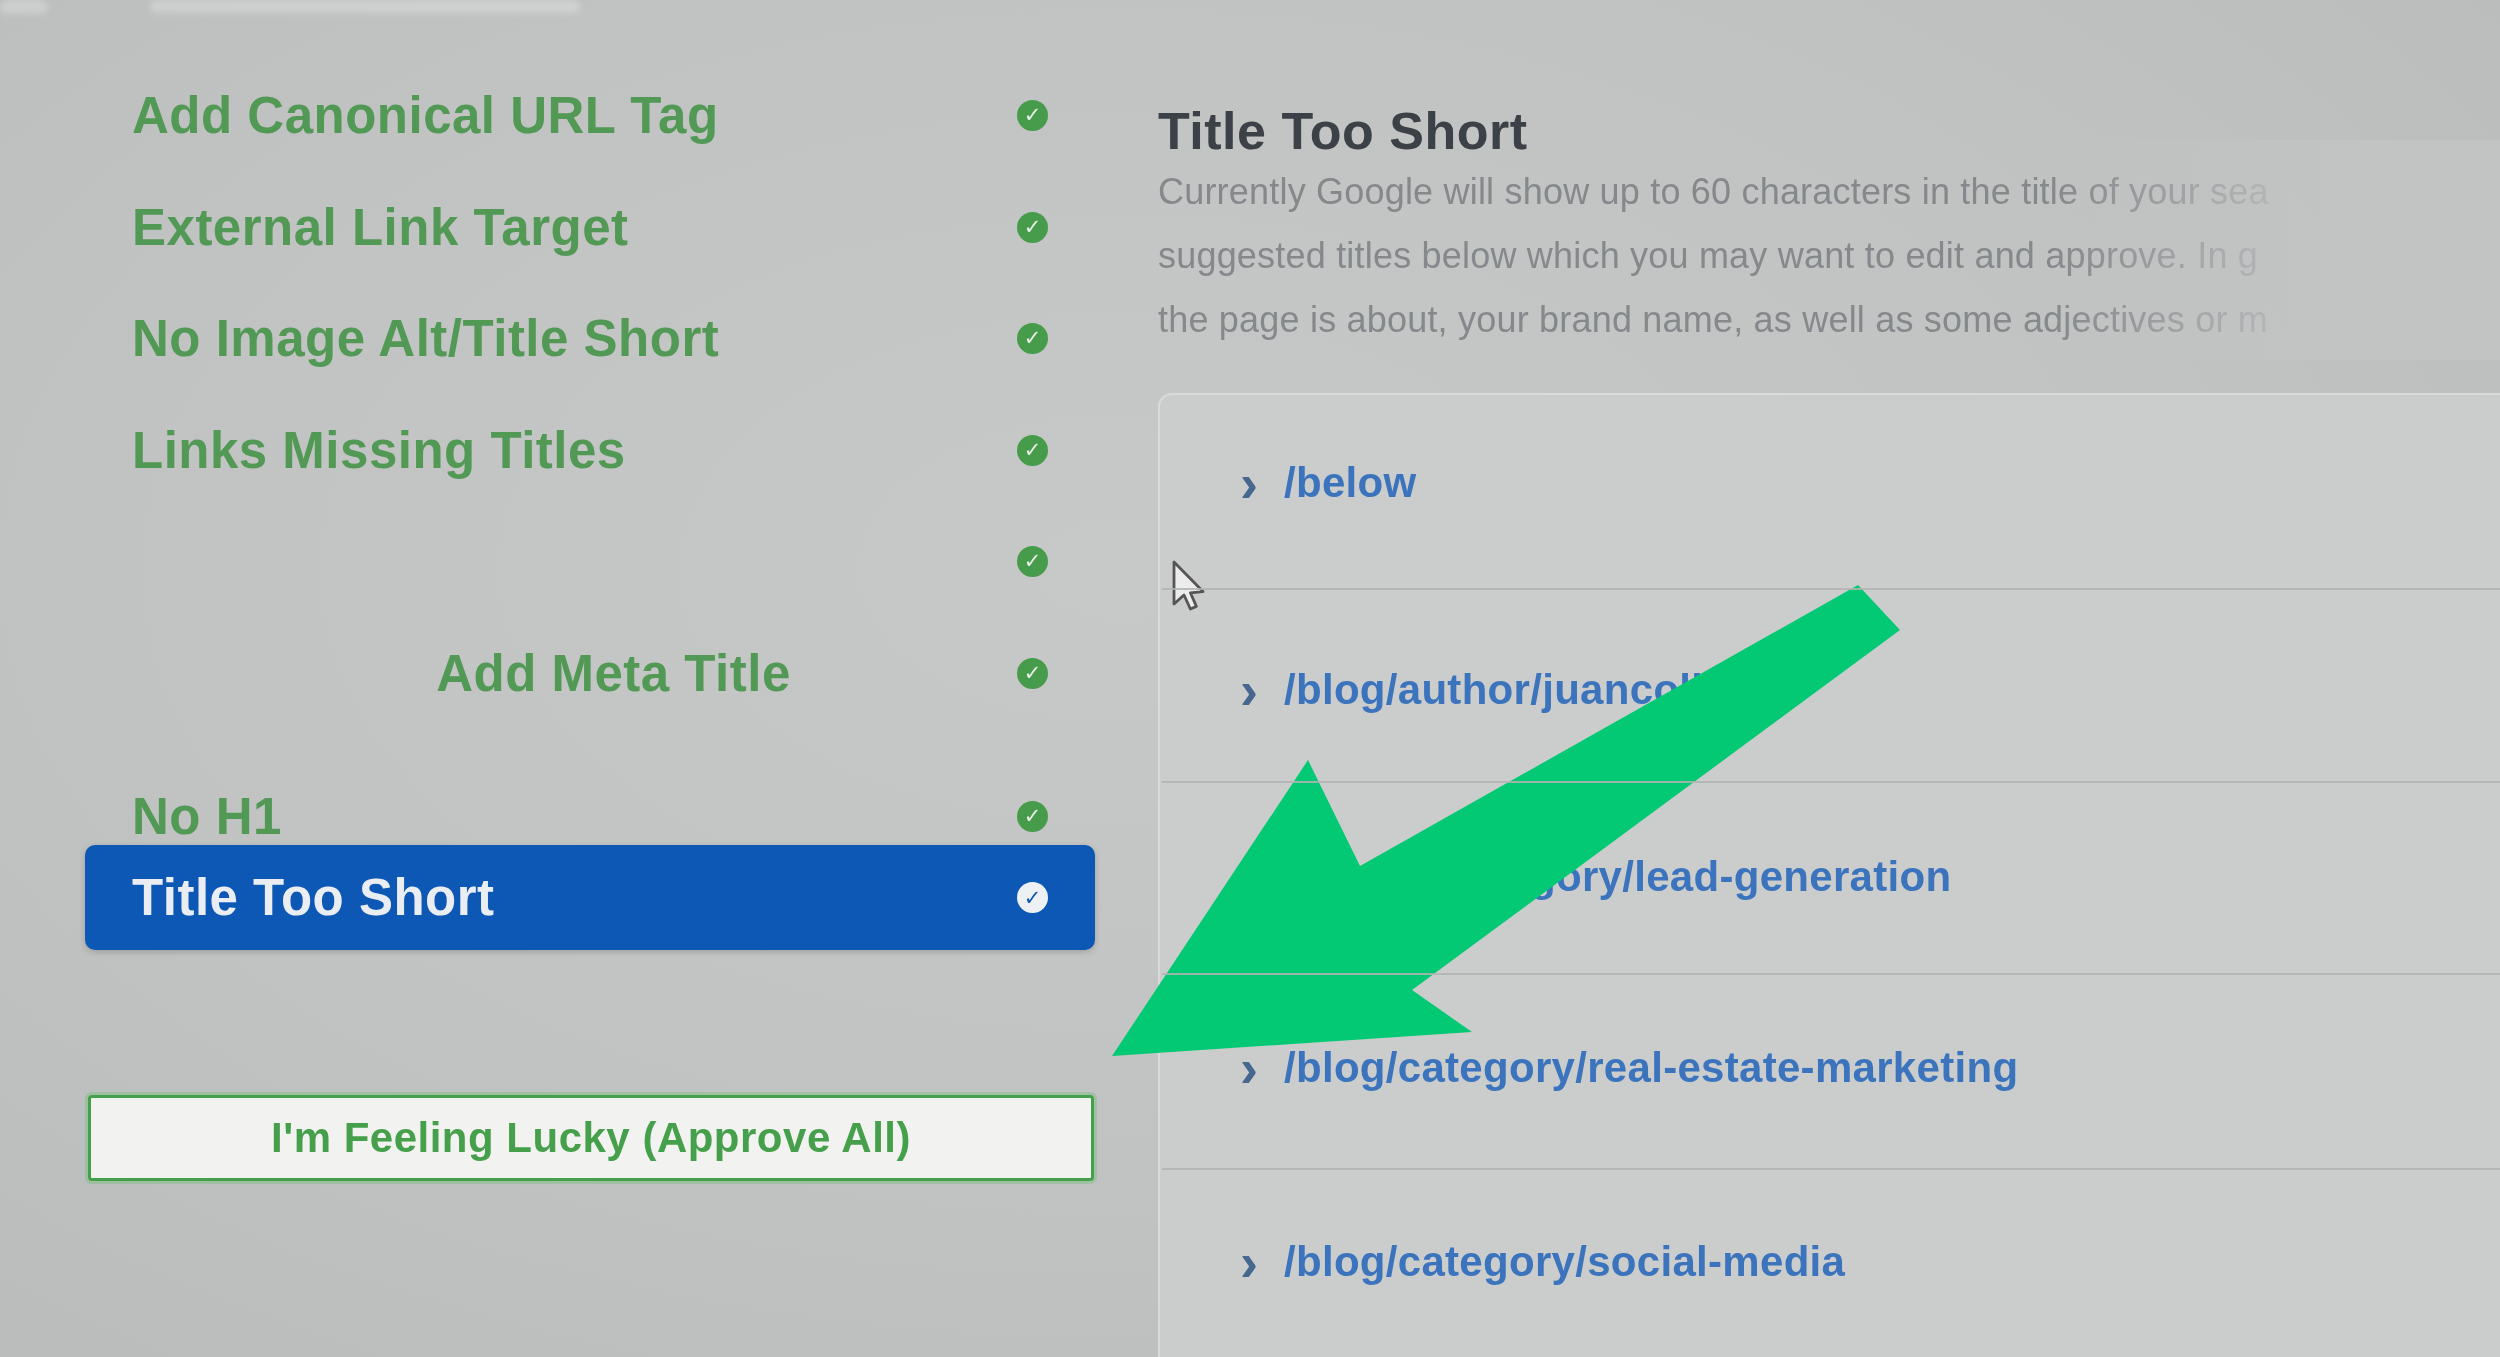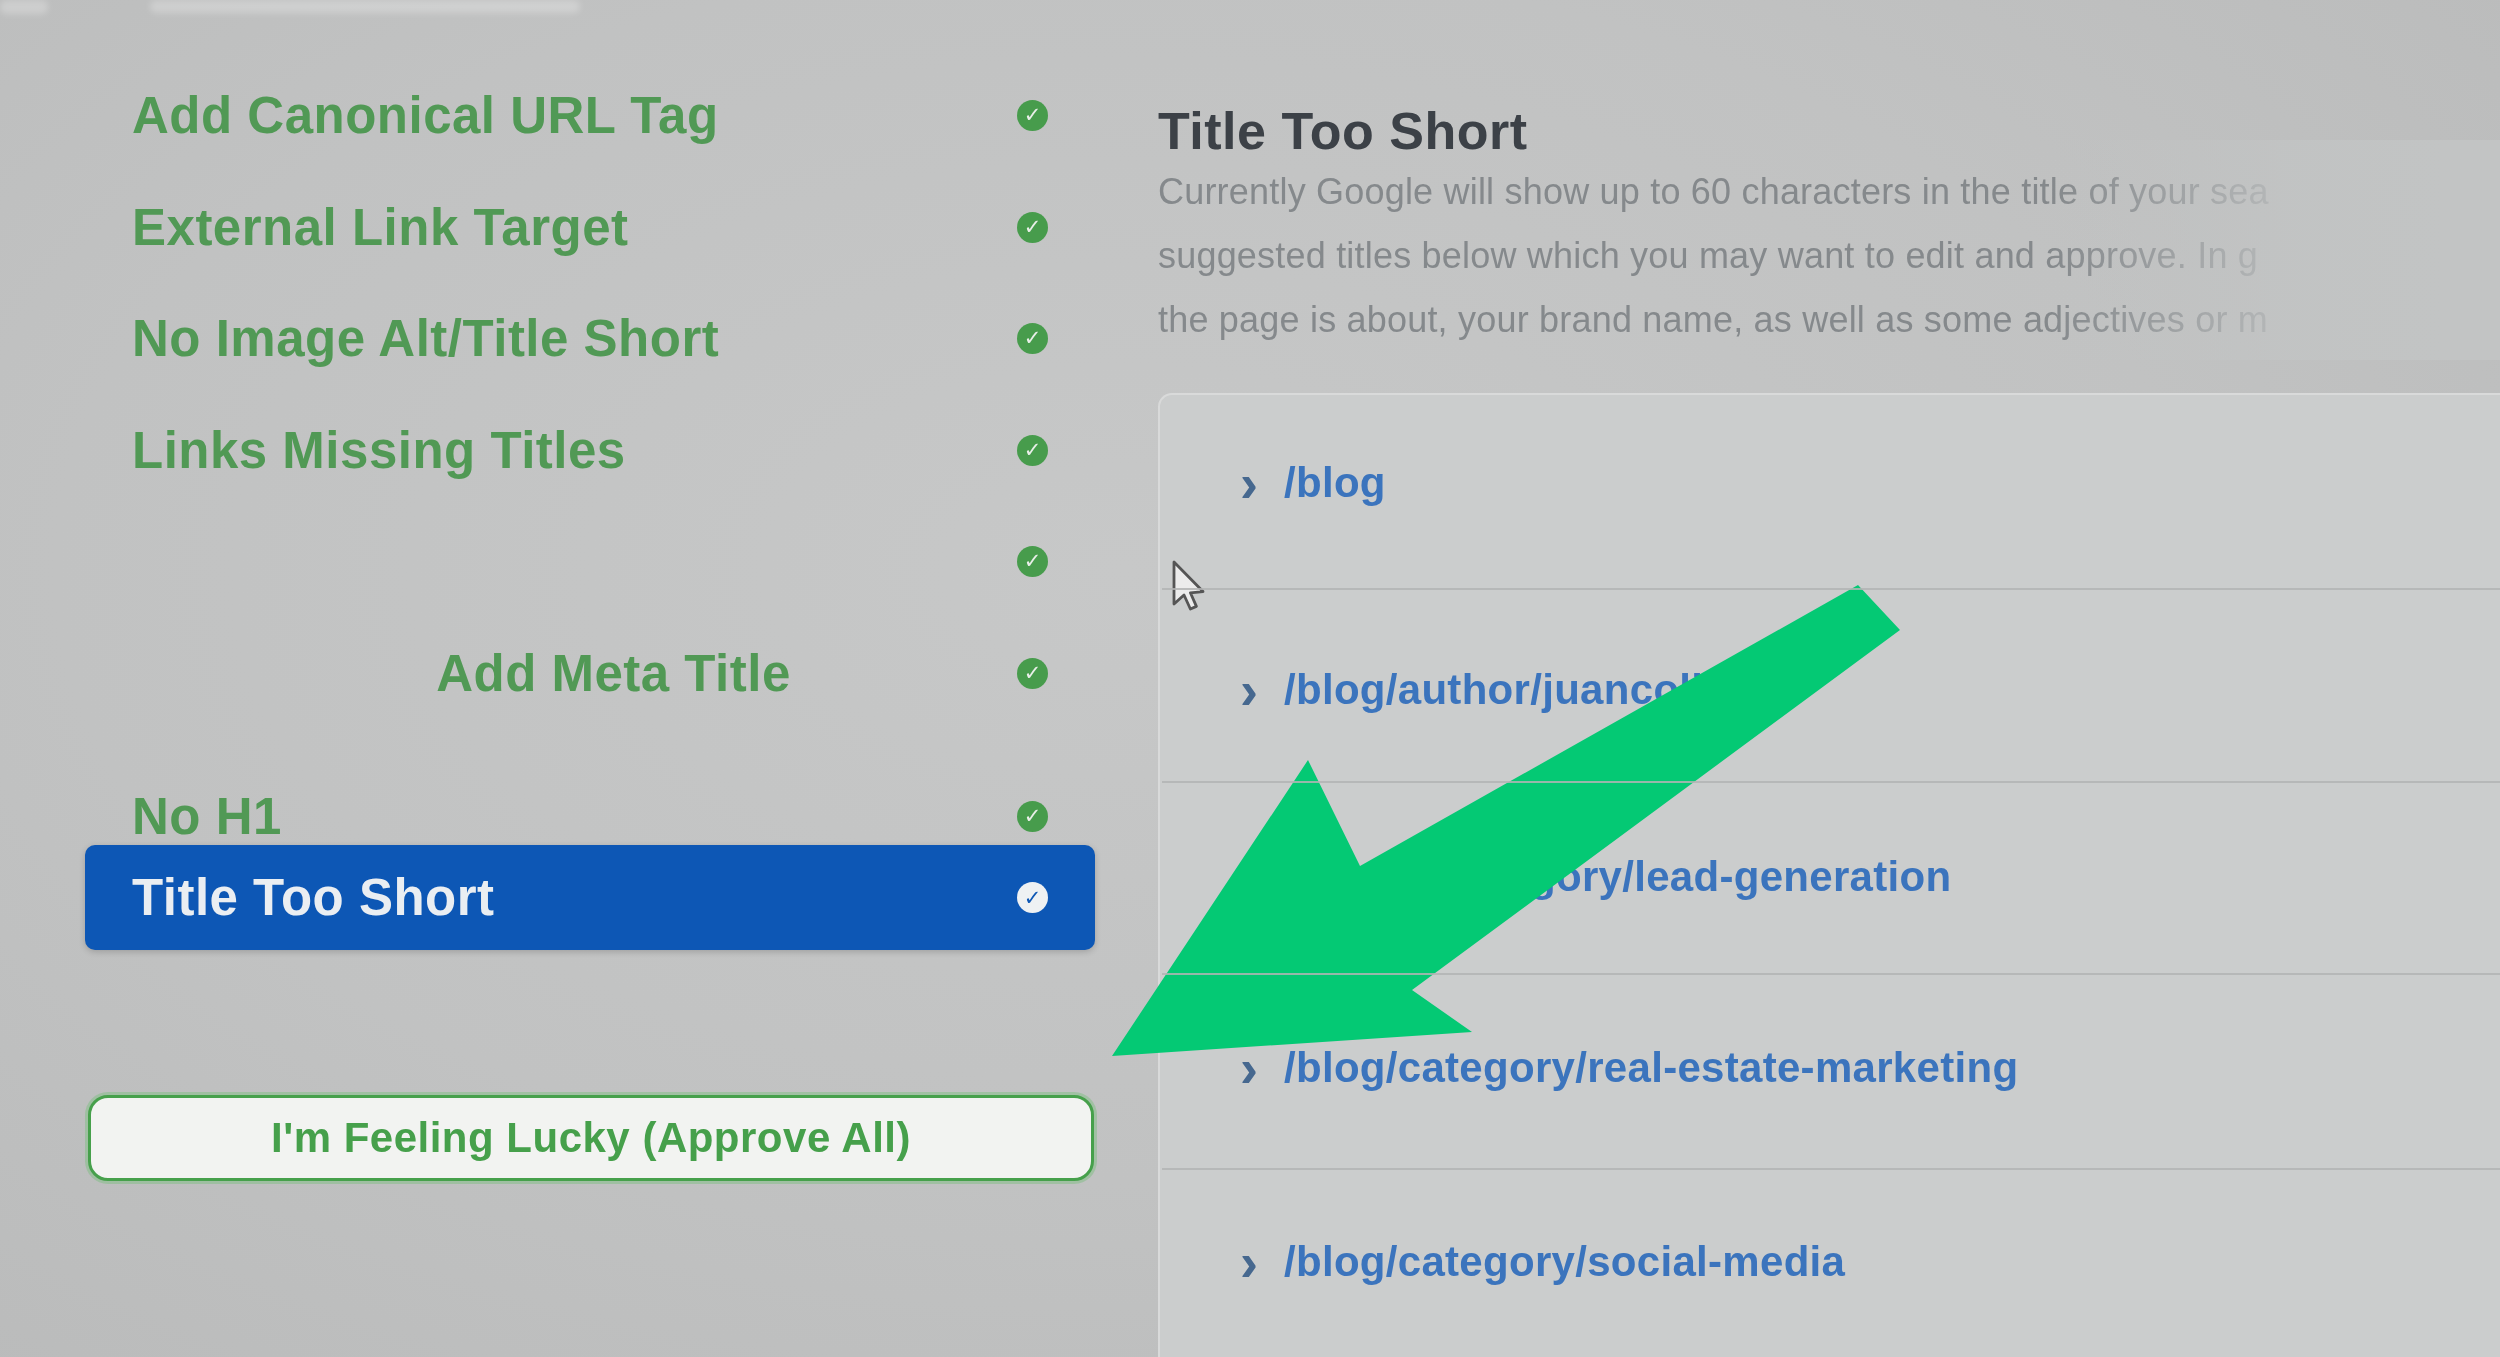--- a/index.html
+++ b/index.html
@@ -21,21 +21,21 @@
     display:flex;align-items:center;justify-content:center;
   }
   .nav-item.selected{
     left:85px;width:1010px;background:var(--selected-blue);border-radius:10px;
     box-shadow:0 2px 6px rgba(0,0,0,.18);
   }
   .nav-item.selected .lbl{color:#eaeef2;}
   .nav-item.selected .badge{background:#eef1f3;color:var(--selected-blue);}
   .lucky-btn{
     position:absolute;left:88px;top:1095px;width:1006px;height:86px;
-    background:#f2f3f1;border:3px solid var(--button-green);border-radius:20px;
+    background:#f2f3f1;border:3px solid var(--button-green);border-radius:4px;
     box-shadow:0 0 0 3px rgba(120,190,125,.45);
     font-family:inherit;font-size:42px;font-weight:700;letter-spacing:.5px;
     color:var(--button-green);cursor:pointer;
   }
   
   .page-title{
     position:absolute;left:1158px;top:66px;font-size:52px;font-weight:700;
     color:var(--heading);letter-spacing:.5px;white-space:nowrap;
   }
   .desc{position:absolute;left:1158px;top:160px;width:1400px;}
@@ -115,21 +115,21 @@
       <div class="line">Currently Google will show up to 60 characters in the title of your sea</div>
       <div class="line">suggested titles below which you may want to edit and approve. In g</div>
       <div class="line">the page is about, your brand name, as well as some adjectives or m</div>
     </div>
   <div class="fade-right"></div>
 
   <div class="url-panel"></div>
   <div id="url-rows">
       <div class="url-row" style="top: 453px; left: 1240px;">
         <span class="chev">›</span>
-        <span class="path">/blog</span>
+        <span class="path">/below</span>
       </div>
       <div class="url-row" style="top: 660px; left: 1240px;">
         <span class="chev">›</span>
         <span class="path">/blog/author/juancoli</span>
       </div>
       <div class="url-row" style="top: 847px; left: 1530px;">
         <span class="path">gory/lead-generation</span>
       </div>
       <div class="url-row" style="top: 1038px; left: 1240px;">
         <span class="chev">›</span>

